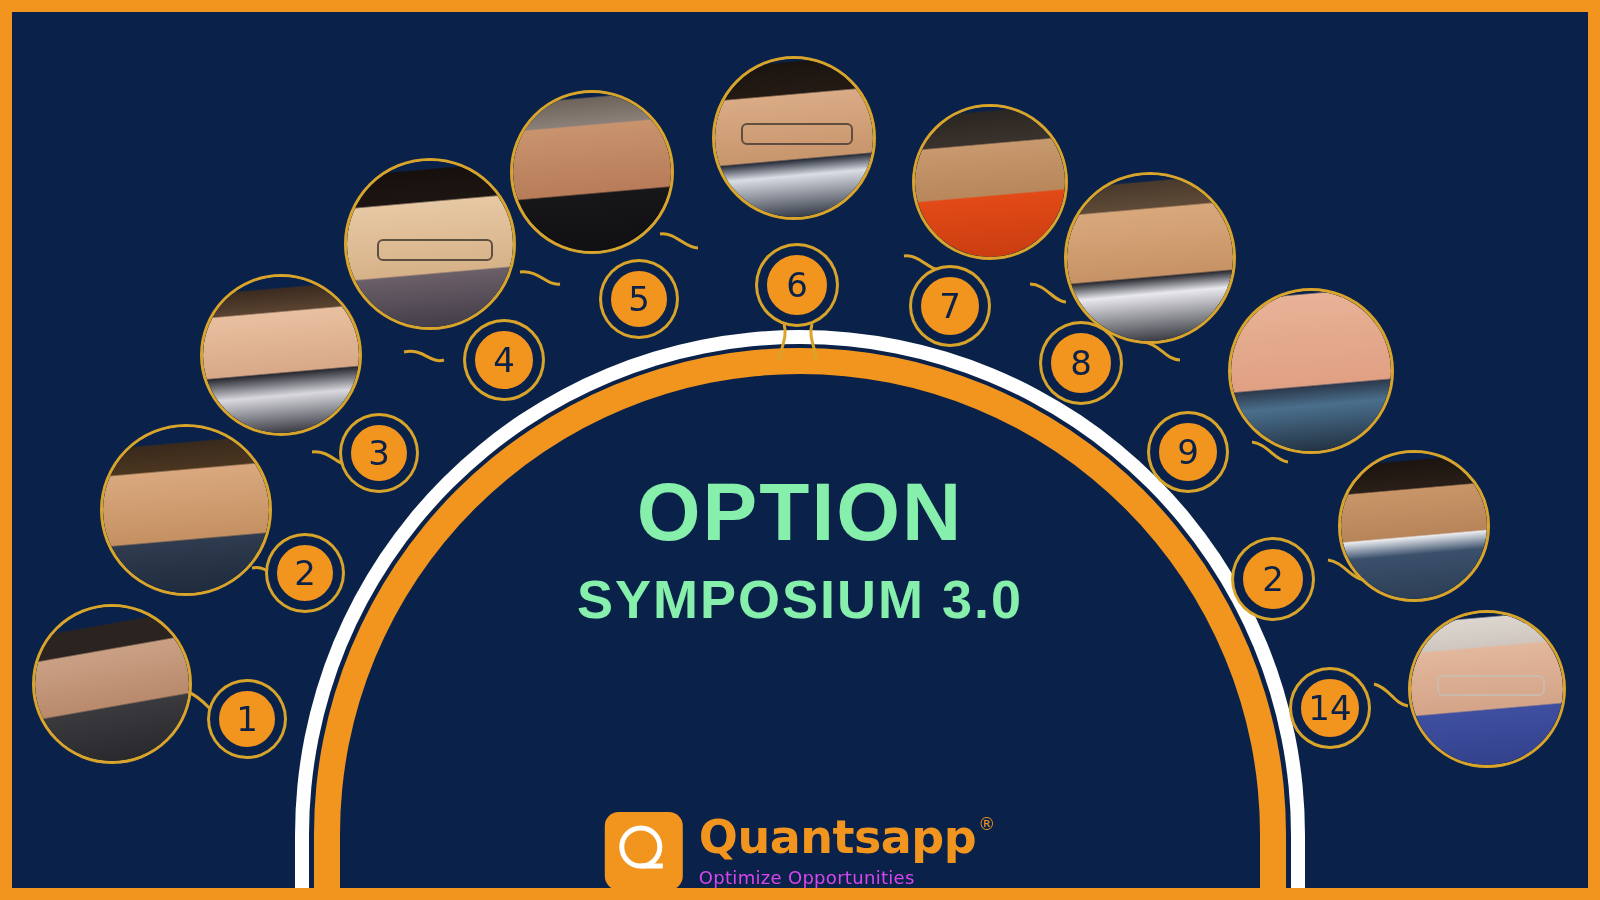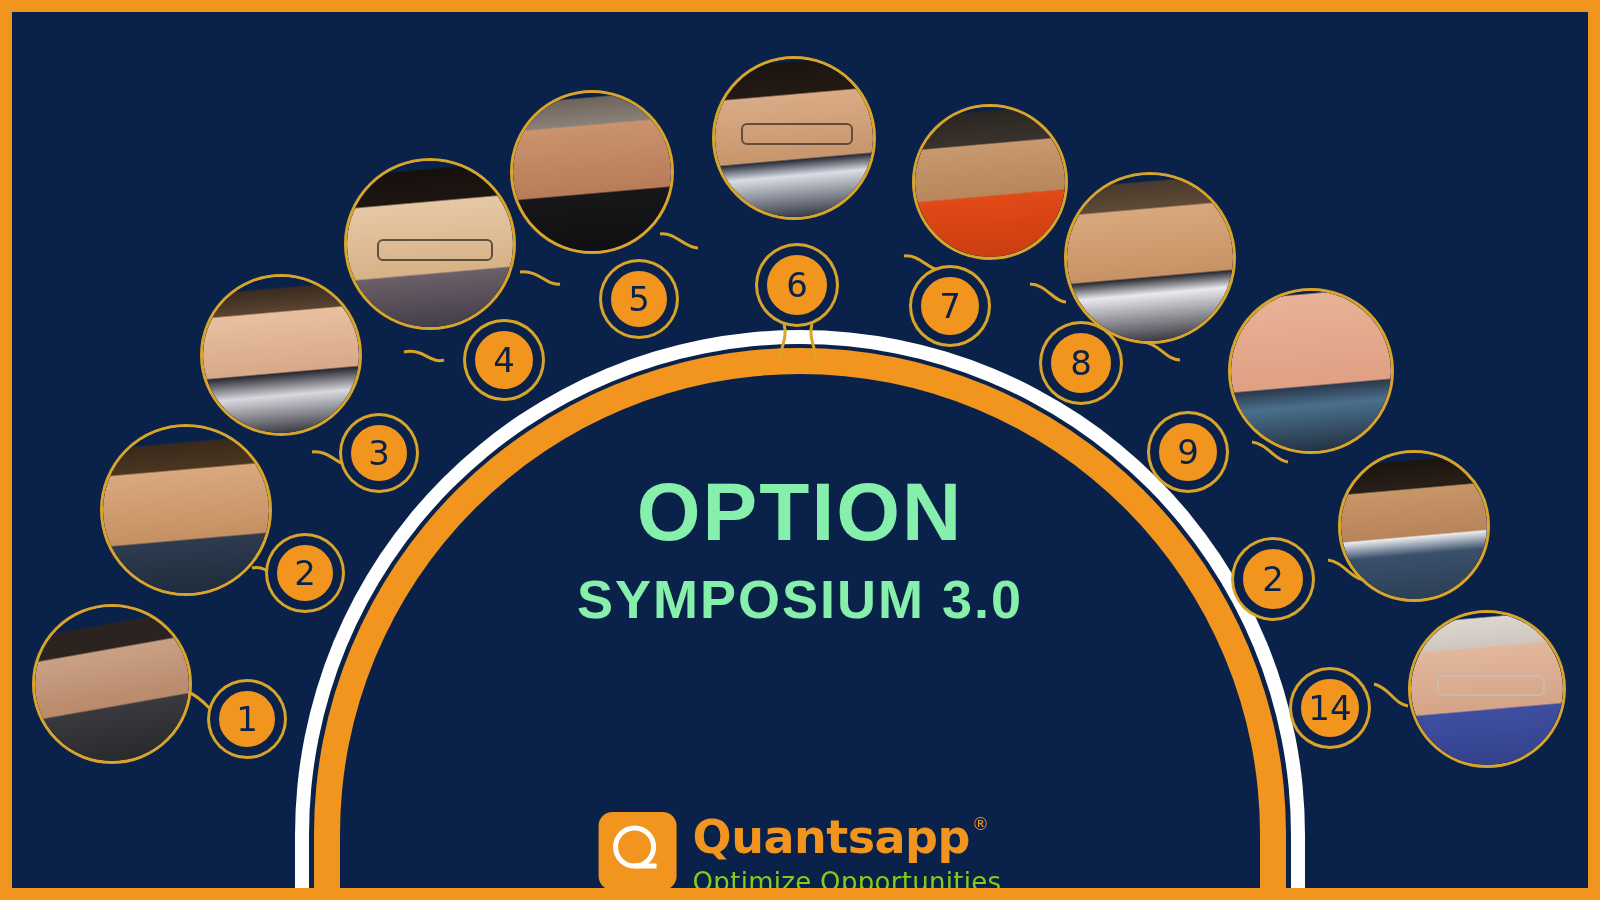--- a/index.html
+++ b/index.html
@@ -110,22 +110,22 @@
   }
   #logo-reg {
     font-family: "DejaVu Sans", sans-serif;
     font-size: 17px;
     color: #F2951F;
     margin-left: 2px;
     margin-top: 2px;
   }
   #logo-tagline {
     font-family: "DejaVu Sans", sans-serif;
-    font-size: 26px;
-    color: #84cc16;
+    font-size: 18px;
+    color: #d946ef;
     margin-top: 9px;
     letter-spacing: 0.3px;
   }
 
   
   .bubble {
     position: absolute;
     border-radius: 50%;
     border: 3px solid #D9A42A;
     box-sizing: border-box;

